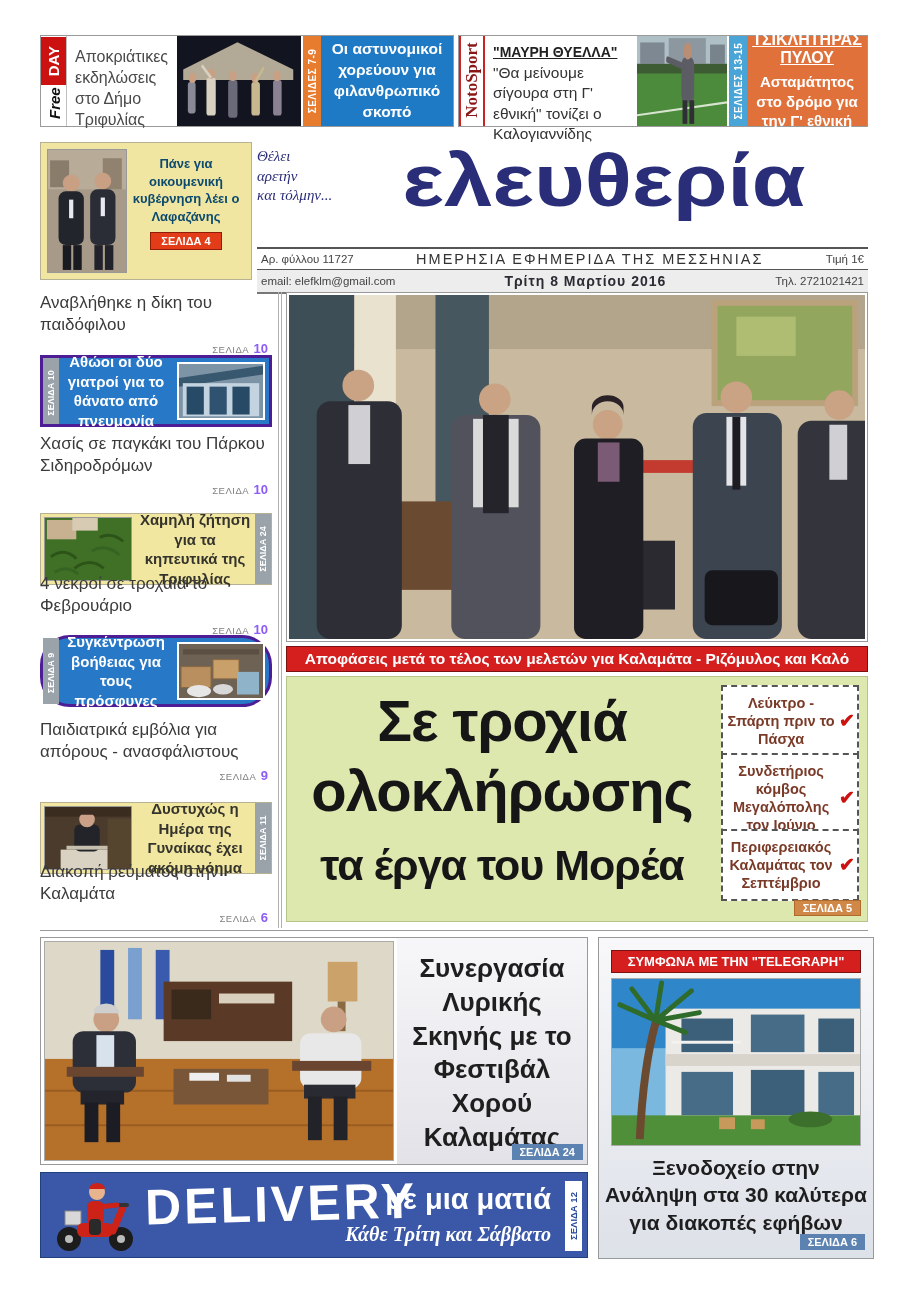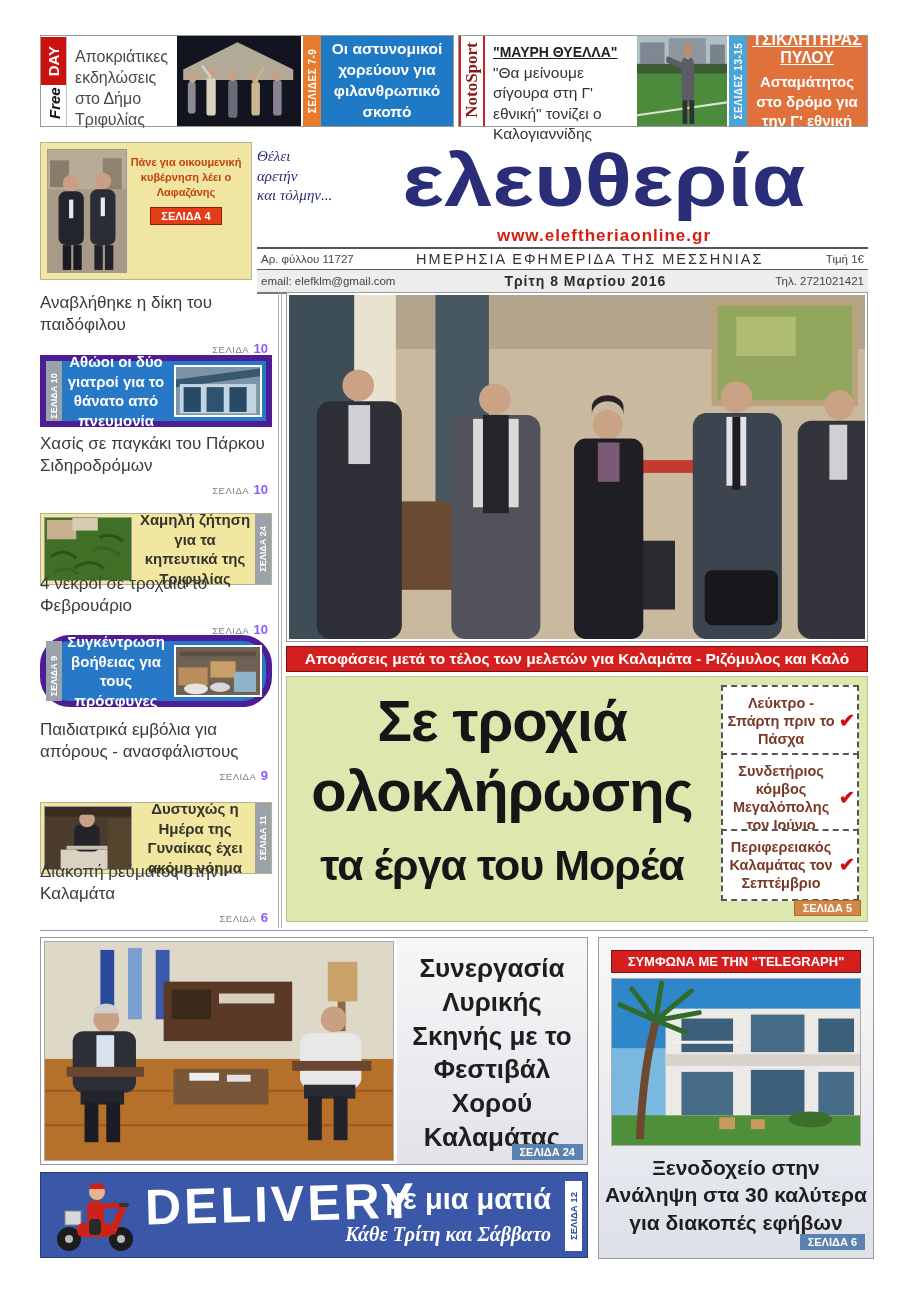--- a/index.html
+++ b/index.html
@@ -47,21 +47,21 @@
                display:flex; flex-direction:column; justify-content:center; }
   .ns-okicker { font-size:16px; font-weight:bold; text-decoration:underline; margin-bottom:5px; }
   .ns-onote { font-size:15px; font-weight:bold; line-height:1.3; }
 
   
   .teaser { left:40px; top:142px; width:212px; height:138px; background:#f0e6a2;
             border:1px solid #b8b294; display:flex; padding:6px; }
   .teaser-photo { width:80px; border:1px solid #999; background:#fff; overflow:hidden; }
   .teaser-photo svg { display:block; width:100%; height:100%; }
   .teaser-col { flex:1; text-align:center; padding-top:6px; }
-  .teaser-text { color:#c2410c; font-weight:bold; font-size:11px; line-height:1.35; }
+  .teaser-text { color:#0c4a6e; font-weight:bold; font-size:13px; line-height:1.35; }
   .badge-red { display:inline-block; margin-top:7px; background:#e23c18; border:1px solid #8e1e08;
                color:#fff; font-size:11px; font-weight:bold; padding:2px 10px; }
 
   .slogan { left:257px; top:147px; font-family:"Liberation Serif", serif; font-style:italic;
             color:#2a2d78; font-size:15px; line-height:1.3; }
   .slogan span { display:block; }
 
   .logo { left:340px; top:144px; width:528px; text-align:center; color:#2a2d78;
           font-weight:800; font-size:74px; line-height:1.0; transform:scaleX(1.18); transform-origin:center top; }
   .website { left:340px; top:226px; width:528px; text-align:center; color:#d42012;
@@ -76,21 +76,21 @@
 
   
   .sidebar { left:40px; top:292px; width:232px; height:636px; }
   .sb { position:absolute; left:0; width:232px; }
   .sb-text { font-size:17px; color:#3b3b3b; line-height:1.28; }
   .sb-page { text-align:right; margin-top:3px; padding-right:4px; }
   .sb-page-label { font-size:9.5px; color:#808080; letter-spacing:.5px; }
   .sb-page-num { font-size:13px; font-weight:bold; color:#8b5cf6; }
 
   .sb-box { display:flex; height:72px; }
-  .sb-box.blue  { background:#2878c8; border:6px solid #4c1d95; }
+  .sb-box.blue  { background:#2878c8; border:3px solid #4c1d95; }
   .sb-box.yellow{ background:#f1e7a0; border:1px solid #b8b092;margin-top:24px; }
   .sbv { width:16px; background:#9aa2aa; color:#fff; font-weight:bold; }
   .sbv .vin { width:70px; height:16px; font-size:9px; }
   .sb-box-text { flex:1; display:flex; align-items:center; justify-content:center; text-align:center;
                  font-weight:bold; font-size:15px; line-height:1.3; padding:3px 4px; }
   .sb-box.blue .sb-box-text { color:#fff; }
   .sb-box.yellow .sb-box-text { color:#35342c; }
   .sb-box-photo { width:88px; margin:4px; border:2px solid #fff; overflow:hidden; background:#ccc; }
   .sb-box.yellow .sb-box-photo { border:1px solid #999; margin:3px; }
   .sb-box-photo svg { display:block; width:100%; height:100%; }
@@ -252,21 +252,20 @@
     </div>
   </div>
 
   <div class="abs slogan">
     <span>Θέλει</span>
     <span>αρετήν</span>
     <span>και τόλμην...</span>
   </div>
 
   <div class="abs logo">ελευθερία</div>
-  <div class="abs website">www.eleftheriaonline.gr</div>
 
   <div class="abs mastinfo">
     <div class="mi-row mi-row1">
       <span>Αρ. φύλλου 11727</span>
       <span class="mi-sub">ΗΜΕΡΗΣΙΑ ΕΦΗΜΕΡΙΔΑ ΤΗΣ ΜΕΣΣΗΝΙΑΣ</span>
       <span>Τιμή 1€</span>
     </div>
     <div class="mi-row mi-row2">
       <span>email: elefklm@gmail.com</span>
       <span class="mi-date">Τρίτη 8 Μαρτίου 2016</span>

